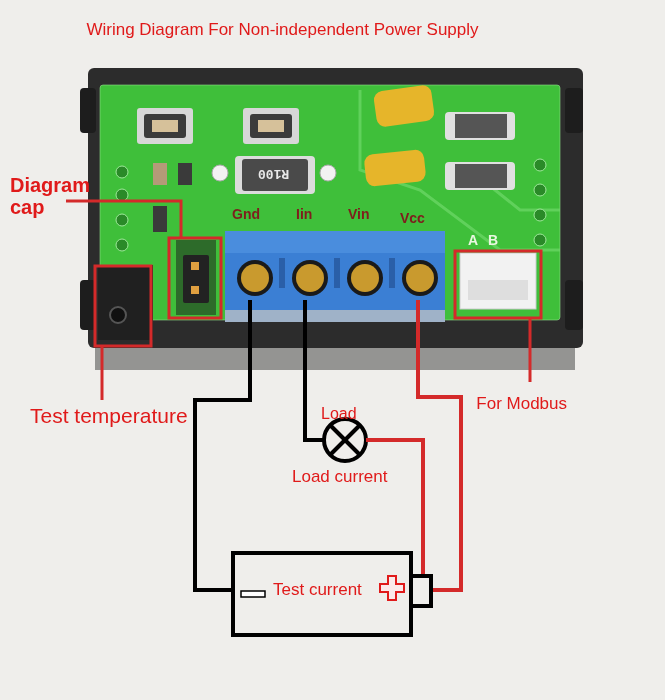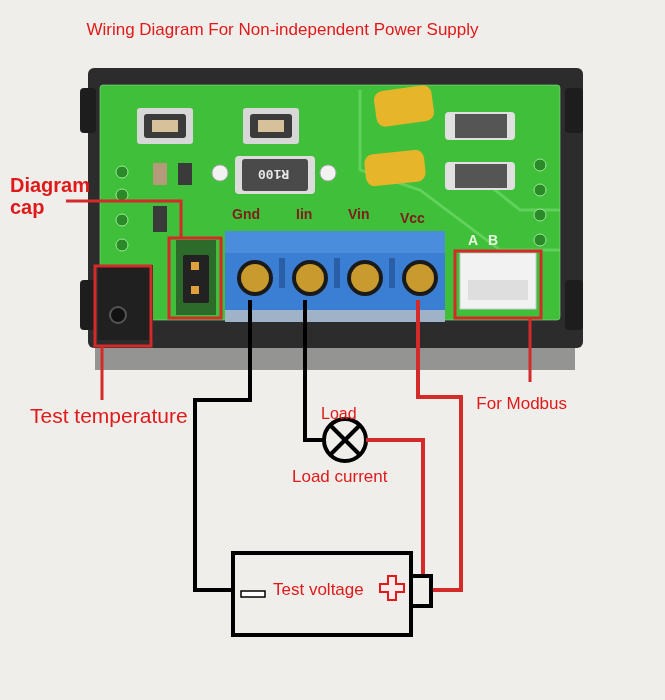--- a/index.html
+++ b/index.html
@@ -147,13 +147,13 @@
 <div class="abs lbl jumper">
   <div>Diagram</div>
   <div>cap</div>
 </div>
 <div class="abs lbl temp">Test temperature</div>
 <div class="abs lbl load">Load</div>
 <div class="abs lbl curr">Load current</div>
 <div class="abs lbl rs">
   <div>For Modbus</div>
 </div>
-<div class="abs lbl volt">Test voltage</div>
+<div class="abs lbl volt">Test current</div>
 
 </body></html>

